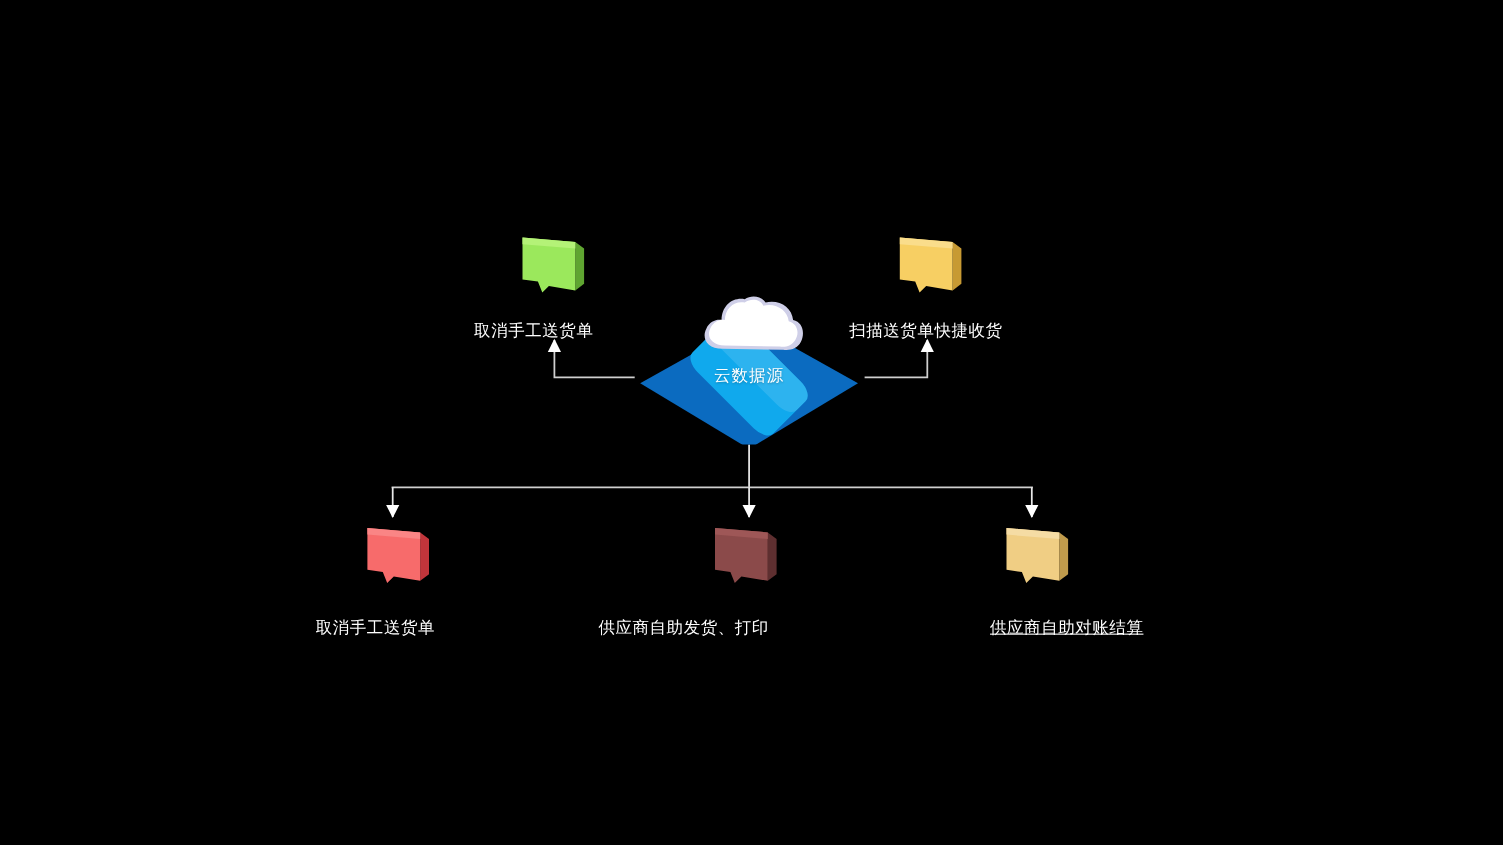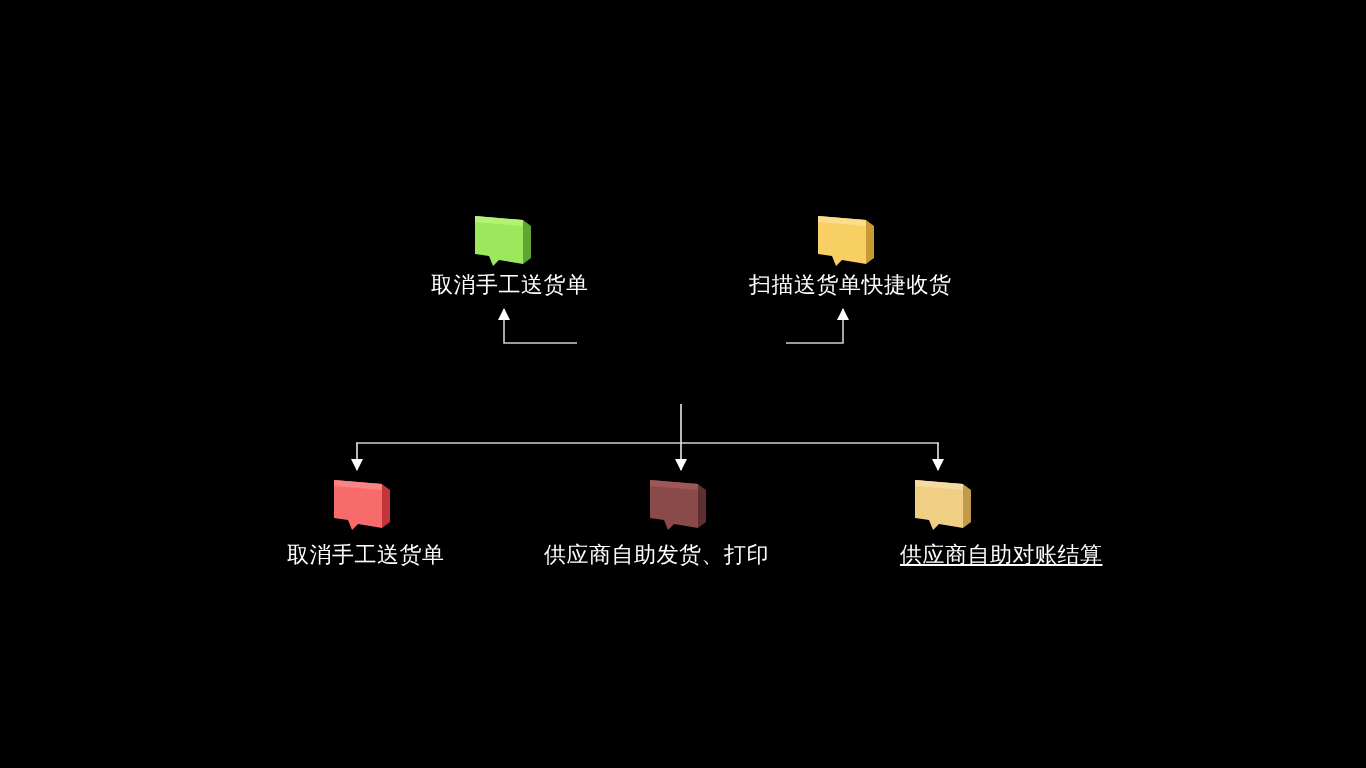--- a/index.html
+++ b/index.html
@@ -69,35 +69,36 @@
   }
   .node-art {
     position: absolute;
     left: 0;
     top: 0;
   }
   .node-label {
     position: absolute;
     white-space: nowrap;
     color: #ffffff;
-    font-size: 22px;
+    font-size: 15px;
     line-height: 22px;
     letter-spacing: 0.5px;
+    margin-top: 15px;
   }
 
   
   #node-cancel       { left: 463px; top: 214px; width: 74px; height: 54px; }
   #node-scan         { left: 806px; top: 214px; width: 74px; height: 54px; }
   #node-accept       { left: 322px; top: 478px; width: 74px; height: 54px; }
   #node-ship         { left: 638px; top: 478px; width: 74px; height: 54px; }
   #node-settle       { left: 903px; top: 478px; width: 74px; height: 54px; }
 
   
   #label-cancel   { left: 431px;  top: 274px; }
-  #label-scan     { left: 749px;  top: 274px; }
+  #label-scan     { left: 772px;  top: 274px; }
   #label-accept   { left: 287px;  top: 544px; }
   #label-ship     { left: 544px;  top: 544px; }
   #label-settle   { left: 900px;  top: 544px; text-decoration: underline; }
 </style>
 </head>
 <body>
 
 <div id="stage">
 
   <svg id="connectors" viewBox="0 0 1366 768">
@@ -130,20 +131,49 @@
       <path d="M 357 443 L 357 470" fill="none" stroke="#e8e8e8" stroke-width="1.6" marker-end="url(#arrow-down)"></path>
     </g>
     <g>
       <path d="M 681 443 L 681 470" fill="none" stroke="#e8e8e8" stroke-width="1.6" marker-end="url(#arrow-down)"></path>
     </g>
     <g>
       <path d="M 938 443 L 938 470" fill="none" stroke="#e8e8e8" stroke-width="1.6" marker-end="url(#arrow-down)"></path>
     </g>
   </svg>
 
+  <div class="hub">
+    <svg class="hub-diamond" viewBox="0 0 210 123">
+
+      <path d="M 6 61.5 L 105 6 L 204 61.5 L 105 121 Z" fill="#0B6BC0" transform="translate(0,6)"></path>
+
+      <g transform="translate(105,61.5) rotate(45) scale(1,0.58) translate(-52,-52)">
+        <rect x="0" y="0" width="104" height="104" rx="16" ry="16" fill="#10A9ED"></rect>
+      </g>
+
+      <g transform="translate(105,61.5) rotate(45) scale(1,0.58) translate(-52,-52)" opacity="0.12">
+        <rect x="0" y="0" width="104" height="52" rx="16" ry="16" fill="#ffffff"></rect>
+      </g>
+    </svg>
+
+    <svg class="hub-cloud" viewBox="0 0 98 62">
+      <g>
+        <path d="M21 52 C6 52 2 42 6 34 C9 27 16 25 20 26
+                 C20 13 30 5 41 7 C47 3 56 4 60 10
+                 C72 7 84 14 85 26 C94 28 96 38 92 46
+                 C89 52 82 54 76 53 Z" fill="#cfcfe8"></path>
+        <path d="M23 49 C10 49 6 40 10 33 C13 27 19 25 23 26
+                 C23 15 32 8 41 10 C47 6 55 7 58 13
+                 C69 10 80 17 81 27 C89 29 91 38 87 44
+                 C84 49 78 51 73 50 Z" fill="#ffffff"></path>
+      </g>
+    </svg>
+
+    <div class="hub-label">云数据源</div>
+  </div>
 
   <div class="node" id="node-cancel">
     <svg class="node-art" width="74" height="54" viewBox="0 0 74 54">
       <path d="M60 6 L68 12 L68 44 L60 50 Z" fill="#5FA531"></path>
       <path d="M12 2 L60 6 L60 50 L36 46 L30 52 L26 42 L12 40 Z" fill="#9BE85C"></path>
       <path d="M12 2 L60 6 L60 12 L12 8 Z" fill="#B4F277"></path>
     </svg>
   </div>
   <div class="node-label" id="label-cancel">取消手工送货单</div>
 

